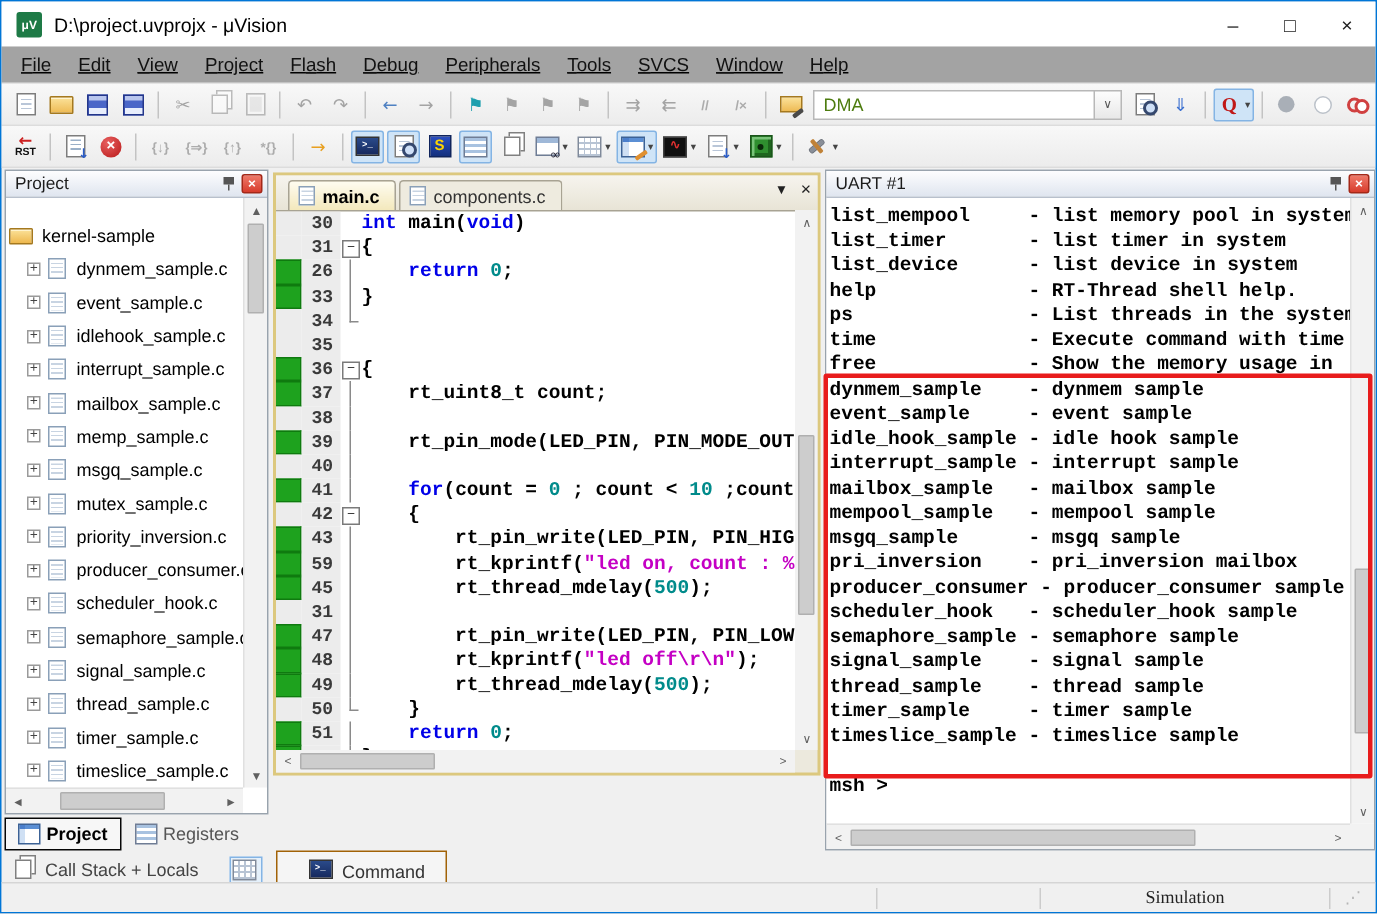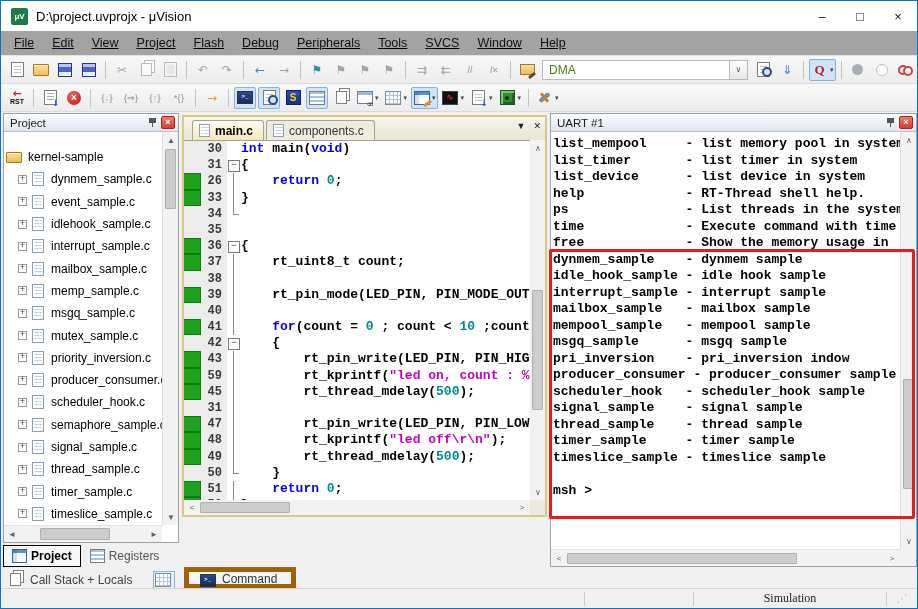--- a/index.html
+++ b/index.html
@@ -131,22 +131,22 @@
   .fold{width:14px;flex:none;position:relative;}
   .fold.v::before{content:"";position:absolute;left:6px;top:0;bottom:0;width:1px;background:#8a8a8a;}
   .fold.e::before{content:"";position:absolute;left:6px;top:0;height:8px;width:5px;border-left:1px solid #8a8a8a;border-bottom:1px solid #8a8a8a;}
   .fold.b::before{content:"−";position:absolute;left:1px;top:3px;width:10px;height:10px;border:1px solid #7a7a7a;background:#fff;
       font:9px/9px "Liberation Mono",monospace;text-align:center;color:#333;}
   .ct{flex:1;white-space:pre;overflow:hidden;font:bold 13px/16.2px "Liberation Mono",monospace;color:#000;}
   .c-k{color:var(--kw,#0000e8);} .c-n{color:var(--num,#008b8b);} .c-s{color:var(--str,#c400c4);}
   #evsb{position:absolute;top:23px;right:0;bottom:15px;width:15px;background:#f2f2f2;}
   #ehsb{position:absolute;left:0;right:15px;bottom:0;height:15px;background:#f2f2f2;display:flex;align-items:center;}
   
-  #cmdtab{position:absolute;left:183px;top:566px;height:22px;display:flex;align-items:flex-start;padding:0 14px 0 10px;
-      background:#f5f5f5;border:5px solid #a16207;font-size:12px;color:#333;}
+  #cmdtab{position:absolute;left:183px;top:566px;height:22px;display:flex;align-items:flex-end;padding:0 14px 0 20px;
+      background:#f5f5f5;border:1px solid #a16207;font-size:12px;color:#333;}
   #cmdtab .ic{margin-right:6px;}
   
   #uartpanel{left:549px;top:112px;width:367px;height:454px;}
   #uartbody{position:absolute;left:0;top:18px;right:16px;bottom:17px;overflow:hidden;padding:4px 0 0 2px;background:#fff;}
   .ul{font:bold 13px/16.5px "Liberation Mono",monospace;color:#000;white-space:pre;}
   #redbox{position:absolute;left:-2px;top:135px;width:366px;height:270px;border:3px solid #e81c1c;border-radius:2px;pointer-events:none;z-index:5;}
   
   #statusbar{position:absolute;left:0;bottom:0;width:100%;height:20px;background:#f0f0f0;border-top:1px solid #d5d5d5;
       display:flex;align-items:center;font-size:12px;color:#222;}
   .scell{height:100%;display:flex;align-items:center;justify-content:center;font-family:Liberation Serif, serif;}
@@ -674,28 +674,30 @@
     </div>
     <div id="uartbody">
         <div class="ul">list_mempool     - list memory pool in system</div>
         <div class="ul">list_timer       - list timer in system</div>
         <div class="ul">list_device      - list device in system</div>
         <div class="ul">help             - RT-Thread shell help.</div>
         <div class="ul">ps               - List threads in the system</div>
         <div class="ul">time             - Execute command with time</div>
         <div class="ul">free             - Show the memory usage in</div>
         <div class="ul">dynmem_sample    - dynmem sample</div>
+        <div class="ul">event_sample     - event sample</div>
         <div class="ul">idle_hook_sample - idle hook sample</div>
         <div class="ul">interrupt_sample - interrupt sample</div>
         <div class="ul">mailbox_sample   - mailbox sample</div>
         <div class="ul">mempool_sample   - mempool sample</div>
         <div class="ul">msgq_sample      - msgq sample</div>
-        <div class="ul">pri_inversion    - pri_inversion indow</div>
+        <div class="ul">pri_inversion    - pri_inversion mailbox</div>
         <div class="ul">producer_consumer - producer_consumer sample</div>
         <div class="ul">scheduler_hook   - scheduler_hook sample</div>
+        <div class="ul">semaphore_sample - semaphore sample</div>
         <div class="ul">signal_sample    - signal sample</div>
         <div class="ul">thread_sample    - thread sample</div>
         <div class="ul">timer_sample     - timer sample</div>
         <div class="ul">timeslice_sample - timeslice sample</div>
         <div class="ul"> </div>
         <div class="ul">msh &gt;</div>
       </div>
     <div id="redbox"></div>
     <div class="vsb" style="z-index:2;">
       <div class="sbarrow">∧</div>

